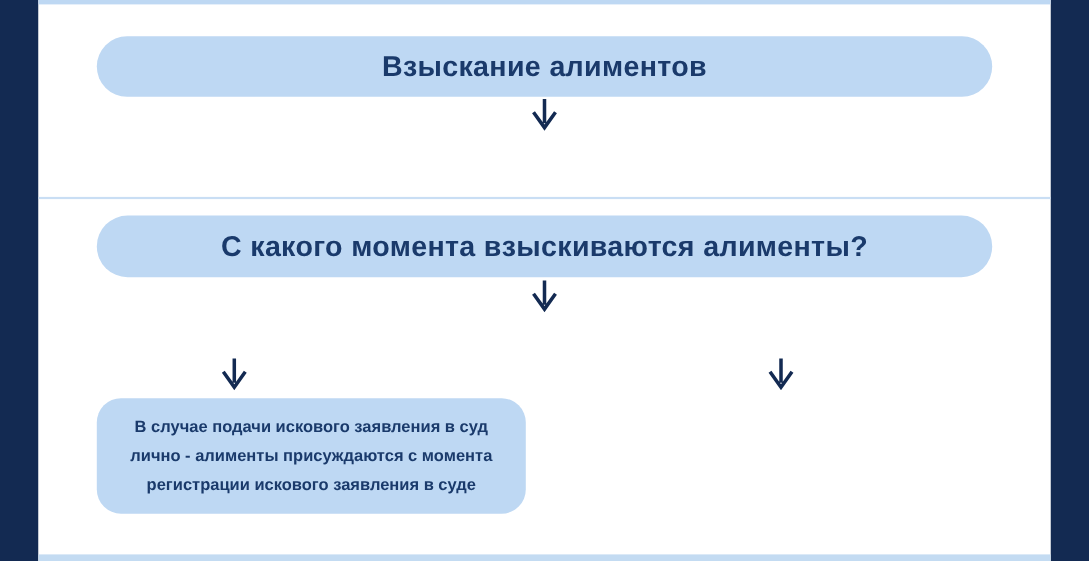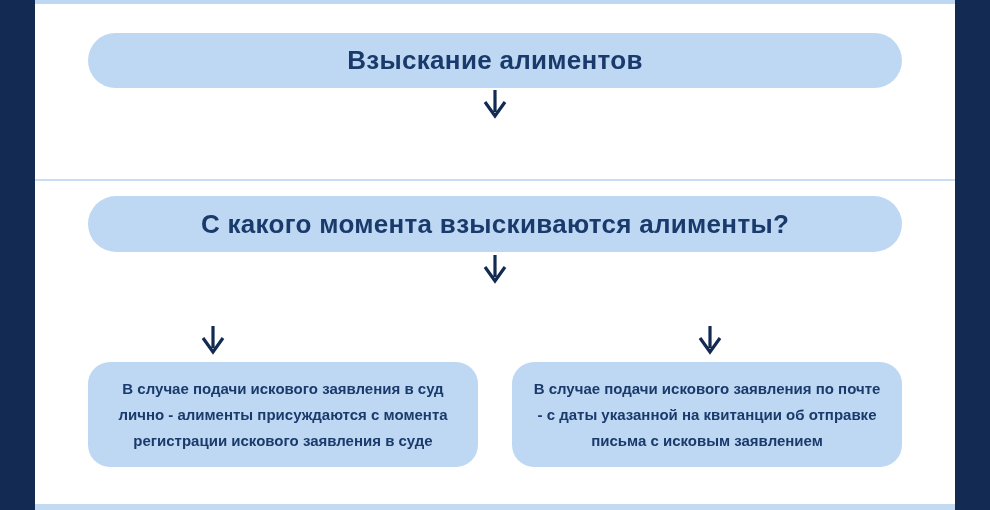--- a/index.html
+++ b/index.html
@@ -79,18 +79,17 @@
       </svg>
     </div>
     <div class="arrow arrow-4">
       <svg viewBox="0 0 36 30" xmlns="http://www.w3.org/2000/svg">
         <path d="M18 1 V 23 M8 13 L18 27 L28 13" stroke="#132a52" stroke-width="3.2" fill="none"></path>
       </svg>
     </div>
 
     <div class="node box-branch left">В случае подачи искового заявления в суд лично - алименты присуждаются с момента регистрации искового заявления в суде</div>
 
-    <div class="node box-branch right">В случае подачи искового заявления по почте - с даты указанной на квитанции об отправке письма с исковым заявлением</div>
 
     <div class="strip bottom"></div>
 
   </div>
 </div>
 
 </body></html>

